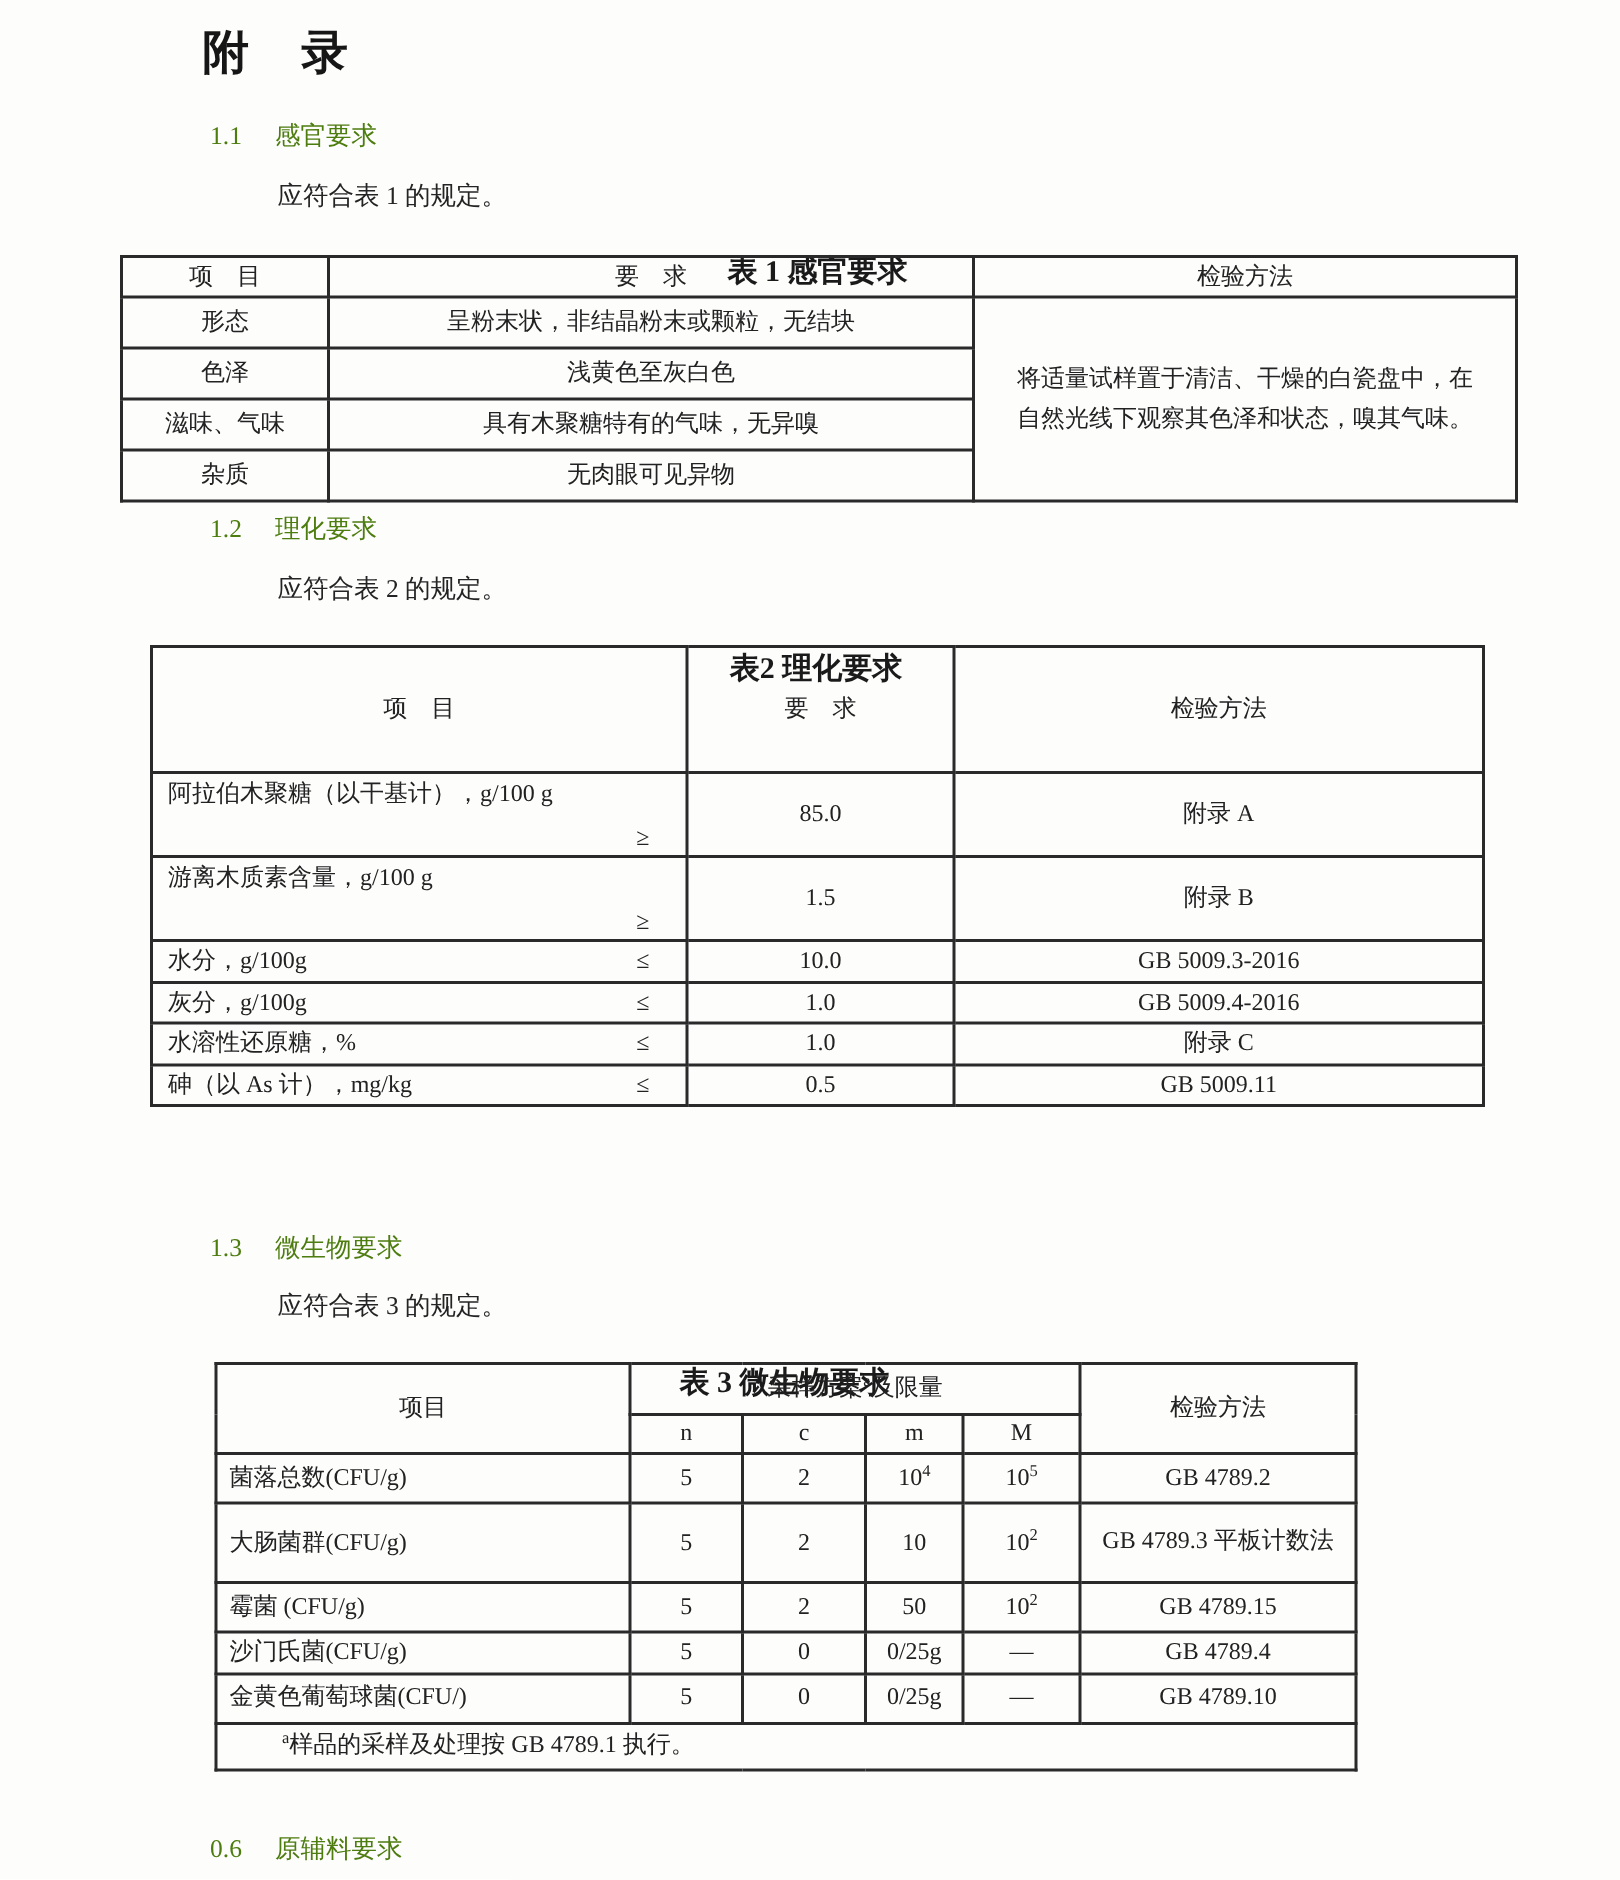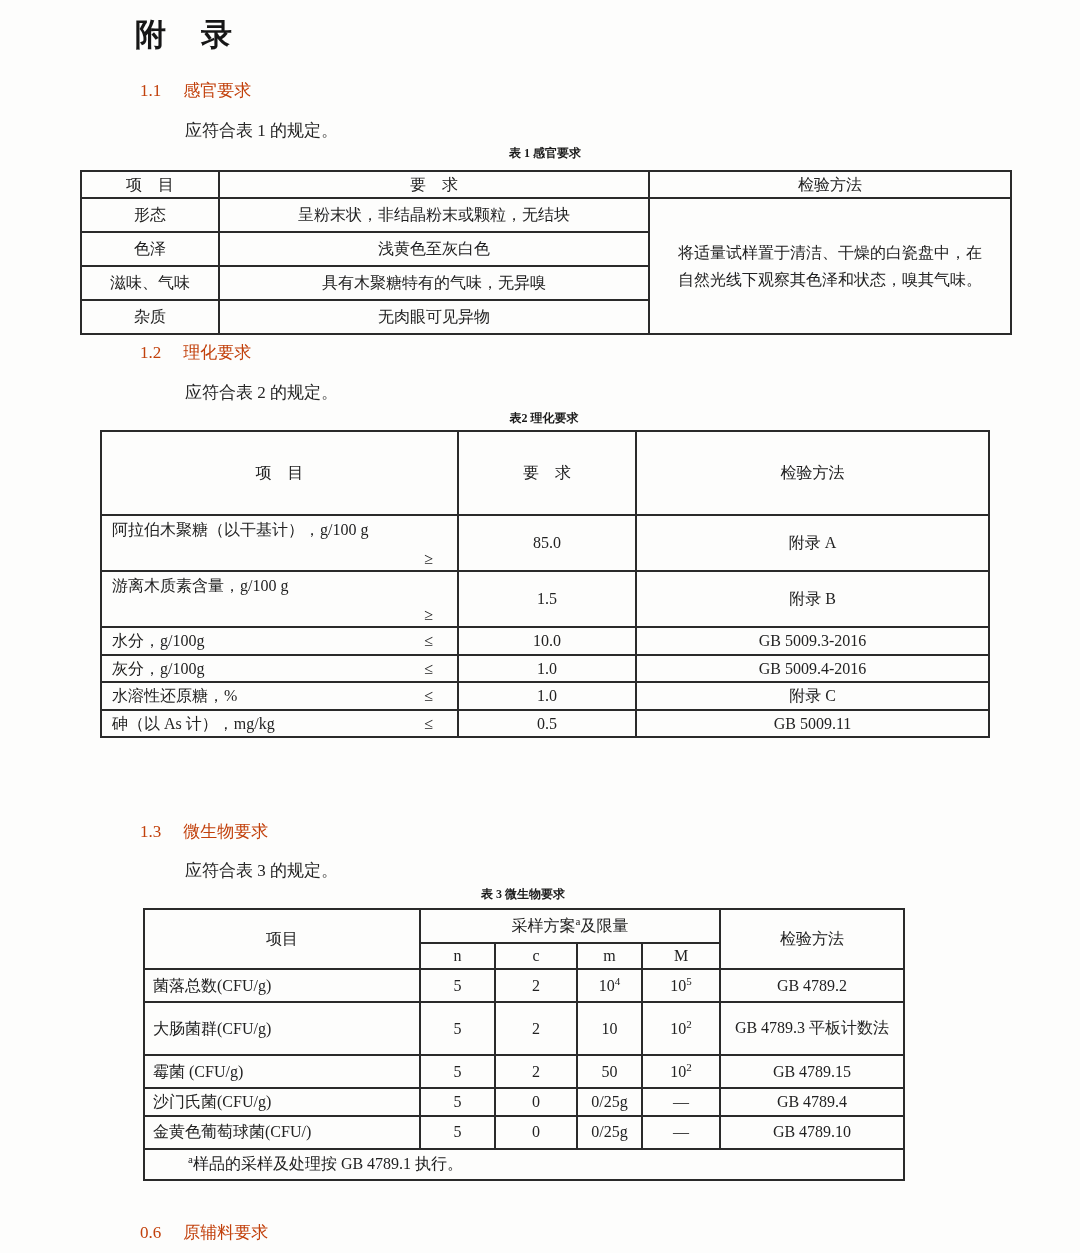--- a/index.html
+++ b/index.html
@@ -15,33 +15,34 @@
     background:#fdfdfc;
     overflow:hidden;
   }
   .doc-title {
     position:absolute; left:135px; top:14px;
     font-size:31px; font-weight:bold; color:#161616;
     letter-spacing:2px;
   }
   .section {
     position:absolute; left:140px;
-    font-size:17px; color:#c2410c;
+    font-size:17px; color:#4d7c0f;
     white-space:nowrap;
   }
   .sec-num { margin-right:22px; }
   .intro {
     position:absolute; left:185px;
     font-size:17px; color:#242424;
     white-space:nowrap;
   }
   .caption {
     position:absolute;
-    font-size:12px; font-weight:bold; color:#1a1a1a;
+    font-size:20px; font-weight:bold; color:#1a1a1a;
     text-align:center;
+    margin-top:22px;
   }
   table {
     position:absolute;
     border-collapse:collapse;
     table-layout:fixed;
     font-size:16px; color:#222;
   }
   td, th {
     border:2px solid #2a2a2a;
     font-weight:normal;

